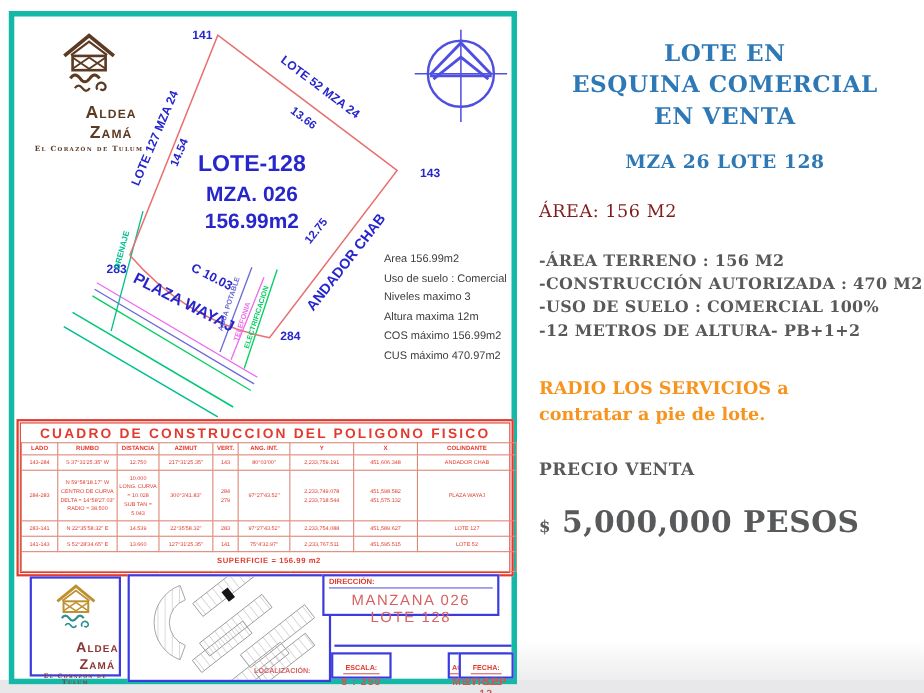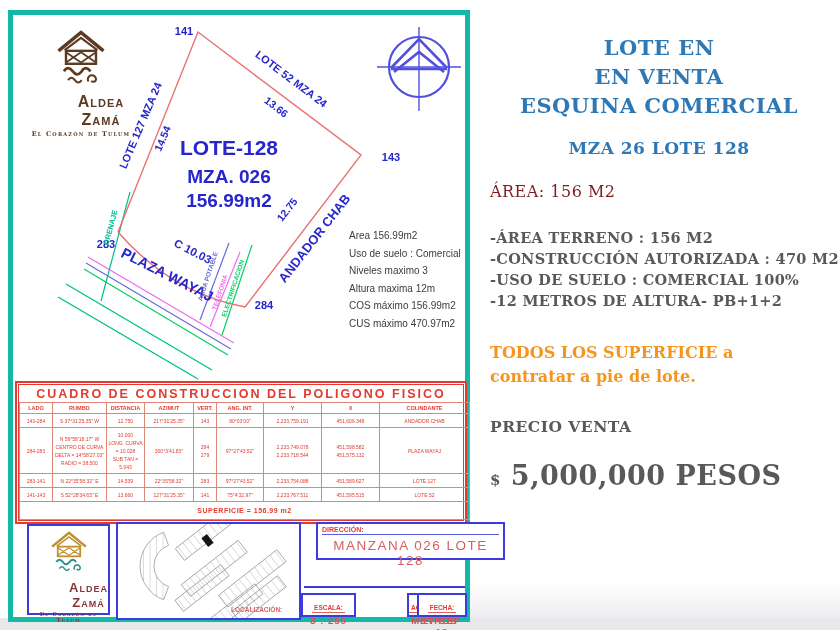--- a/index.html
+++ b/index.html
@@ -40,21 +40,21 @@
   table.ctable th, table.ctable td { border:0.8px solid #dd8877; color:#e23a2e;
       text-align:center; vertical-align:middle; white-space:pre-line; overflow:hidden; }
   table.ctable th { font-size:5.5px; font-weight:bold; padding:2px 0; }
   table.ctable td { font-size:5px; padding:2.5px 1px; line-height:1.6; }
   table.ctable tfoot td { font-size:7px; font-weight:bold; padding:3px 0; letter-spacing:0.5px; }
 
   
   .box-blue { position:absolute; border:2px solid #3b3be0; background:#fff; }
   .logo-box  { left:14px; top:509px; width:83px; height:91px; text-align:center; padding-top:4px; }
   .map-box   { left:103px; top:507px; width:185px; height:98px; }
-  .dir-box   { left:303px; top:507px; width:189px; height:38px; padding:2px 4px; }
+  .dir-box   { left:280px; top:507px; width:161px; height:38px; padding:2px 4px; }
   .dir-label { color:#e23a2e; font-size:7px; font-weight:bold; border-bottom:1px solid #5a5ae4; padding-bottom:1px; }
   .dir-value { color:#d86060; font-size:13.5px; letter-spacing:1.5px; text-align:center; margin-top:3px; }
   .blue-rule { position:absolute; left:291px; top:571px; width:161px; height:2px; background:#3b3be0; }
   .tb-box { text-align:center; padding-top:1px; }
   .tb-label { color:#e23a2e; font-size:6.5px; font-weight:bold; border-bottom:1px solid #d86060;
               display:inline-block; padding:0 2px 1px 2px; }
   .tb-value { color:#d05555; font-size:9.5px; font-weight:bold; letter-spacing:1px; margin-top:1px; }
   .escala-box { left:288px; top:578px; width:55px; height:24px; }
   .acot-box   { left:346px; top:578px; width:55px; height:24px;margin-left:48px; }
   .fecha-box  { left:404px; top:578px; width:50px; height:24px; }
@@ -304,33 +304,33 @@
   </div>
   <div class="box-blue tb-box fecha-box">
     <div class="tb-label">FECHA:</div>
     <div class="tb-value">27 SEP 12</div>
   </div>
 </div>
 
 <div class="right-panel">
   <div class="r-title">
     <div>LOTE EN</div>
+    <div>ESQUINA COMERCIAL</div>
     <div>EN VENTA</div>
-    <div>ESQUINA COMERCIAL</div>
   </div>
   <div class="r-sub">MZA 26 LOTE 128</div>
   <div class="r-area">ÁREA: 156 M2</div>
   <div class="r-bullets">
     <div>-ÁREA TERRENO : 156 M2</div>
     <div>-CONSTRUCCIÓN AUTORIZADA : 470 M2</div>
     <div>-USO DE SUELO : COMERCIAL 100%</div>
     <div>-12 METROS DE ALTURA- PB+1+2</div>
   </div>
   <div class="r-services">
-    <div>TODOS LOS SUPERFICIE a</div>
+    <div>RADIO LOS SERVICIOS a</div>
     <div>contratar a pie de lote.</div>
   </div>
   <div class="r-precio">PRECIO VENTA</div>
   <div class="r-price">
     <span class="dollar">$</span>
     <span>5,000,000 PESOS</span>
   </div>
 </div>
 
 <div class="right-grad"></div>

